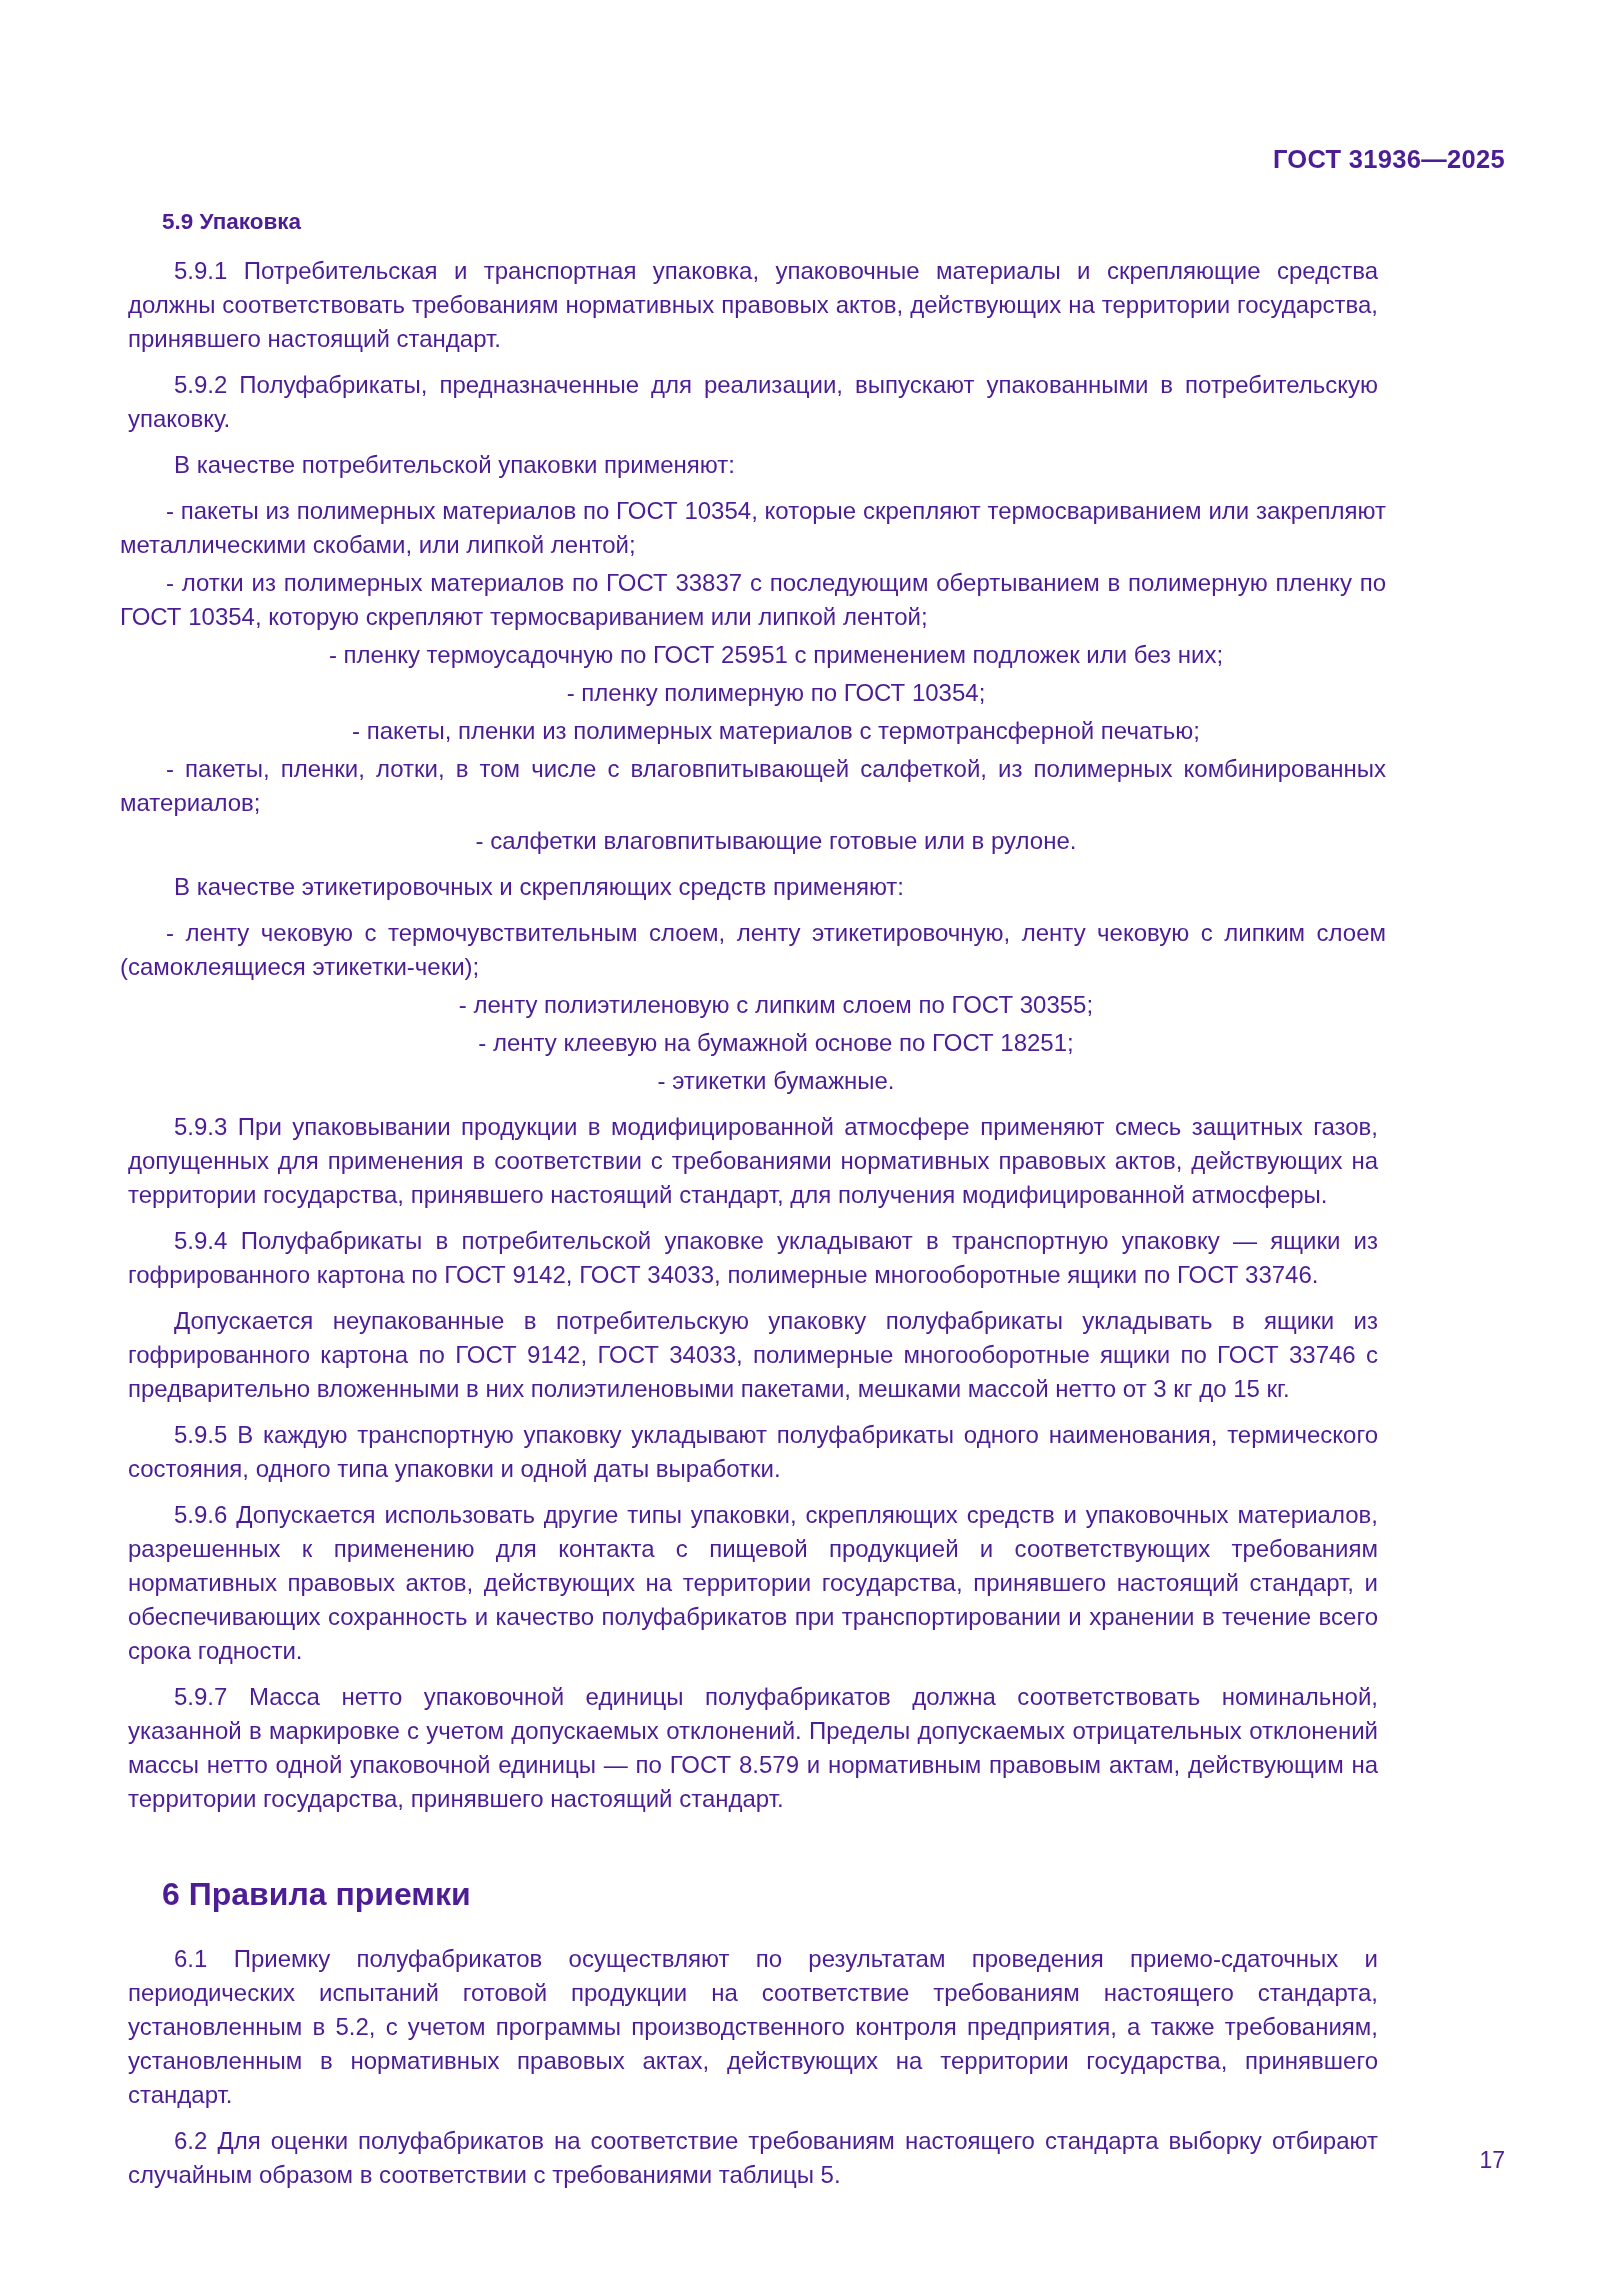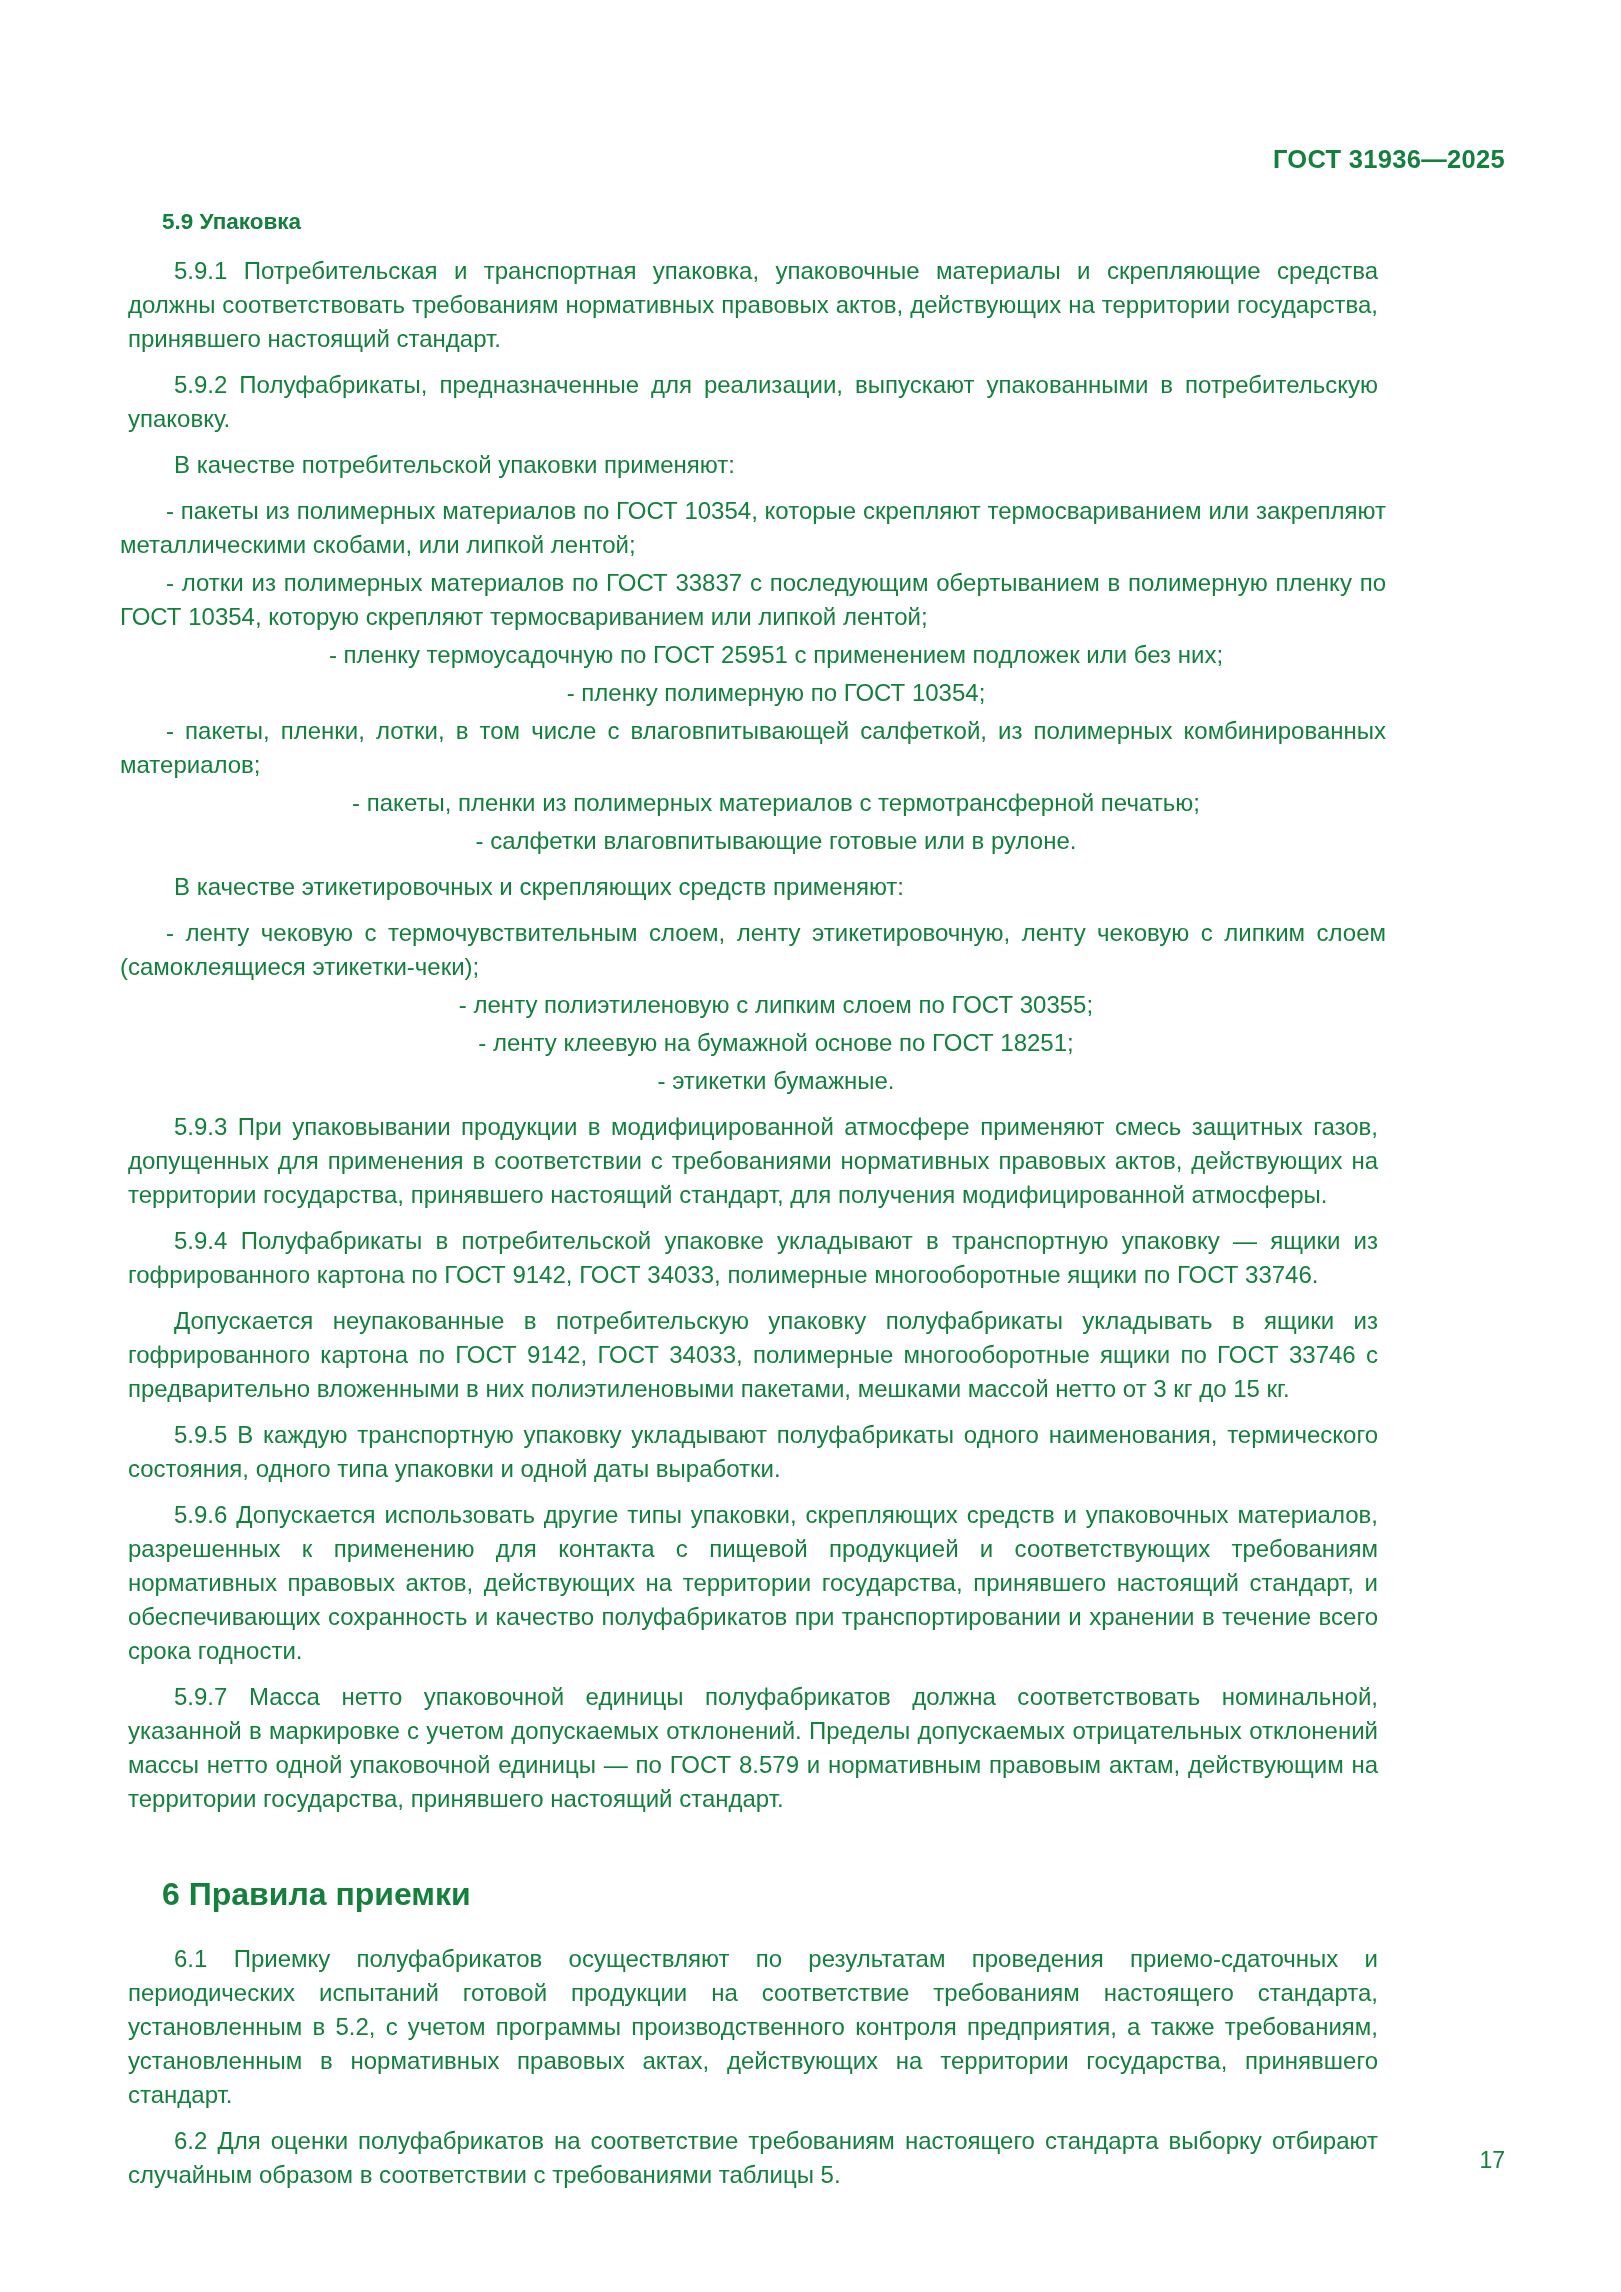--- a/index.html
+++ b/index.html
@@ -7,21 +7,21 @@
     padding: 0;
     background: #ffffff;
   }
   .page {
     position: relative;
     width: 1621px;
     height: 2293px;
     background: #ffffff;
     margin: 0 auto;
     font-family: "Liberation Sans", "DejaVu Sans", sans-serif;
-    color: #15803d;
+    color: #4c1d95;
     overflow: hidden;
     box-sizing: border-box;
   }
 
   
   .page-header {
     position: absolute;
     top: 145px;
     left: 0;
     right: 116px;
@@ -105,22 +105,22 @@
     <p class="para">5.9.1 Потребительская и транспортная упаковка, упаковочные материалы и скрепляющие средства должны соответствовать требованиям нормативных правовых актов, действующих на территории государства, принявшего настоящий стандарт.</p>
 
     <p class="para">5.9.2 Полуфабрикаты, предназначенные для реализации, выпускают упакованными в потребительскую упаковку.</p>
 
     <p class="para nojust">В качестве потребительской упаковки применяют:</p>
 
     <p class="dash">- пакеты из полимерных материалов по ГОСТ 10354, которые скрепляют термосвариванием или закрепляют металлическими скобами, или липкой лентой;</p>
     <p class="dash">- лотки из полимерных материалов по ГОСТ 33837 с последующим обертыванием в полимерную пленку по ГОСТ 10354, которую скрепляют термосвариванием или липкой лентой;</p>
     <p class="dash nojust">- пленку термоусадочную по ГОСТ 25951 с применением подложек или без них;</p>
     <p class="dash nojust">- пленку полимерную по ГОСТ 10354;</p>
+    <p class="dash nojust">- пакеты, пленки из полимерных материалов с термотрансферной печатью;</p>
     <p class="dash">- пакеты, пленки, лотки, в том числе с влаговпитывающей салфеткой, из полимерных комбинированных материалов;</p>
-    <p class="dash nojust">- пакеты, пленки из полимерных материалов с термотрансферной печатью;</p>
     <p class="dash nojust">- салфетки влаговпитывающие готовые или в рулоне.</p>
 
     <p class="para nojust">В качестве этикетировочных и скрепляющих средств применяют:</p>
 
     <p class="dash">- ленту чековую с термочувствительным слоем, ленту этикетировочную, ленту чековую с липким слоем (самоклеящиеся этикетки-чеки);</p>
     <p class="dash nojust">- ленту полиэтиленовую с липким слоем по ГОСТ 30355;</p>
     <p class="dash nojust">- ленту клеевую на бумажной основе по ГОСТ 18251;</p>
     <p class="dash nojust">- этикетки бумажные.</p>
 
     <p class="para">5.9.3 При упаковывании продукции в модифицированной атмосфере применяют смесь защитных газов, допущенных для применения в соответствии с требованиями нормативных правовых актов, действующих на территории государства, принявшего настоящий стандарт, для получения модифицированной атмосферы.</p>

